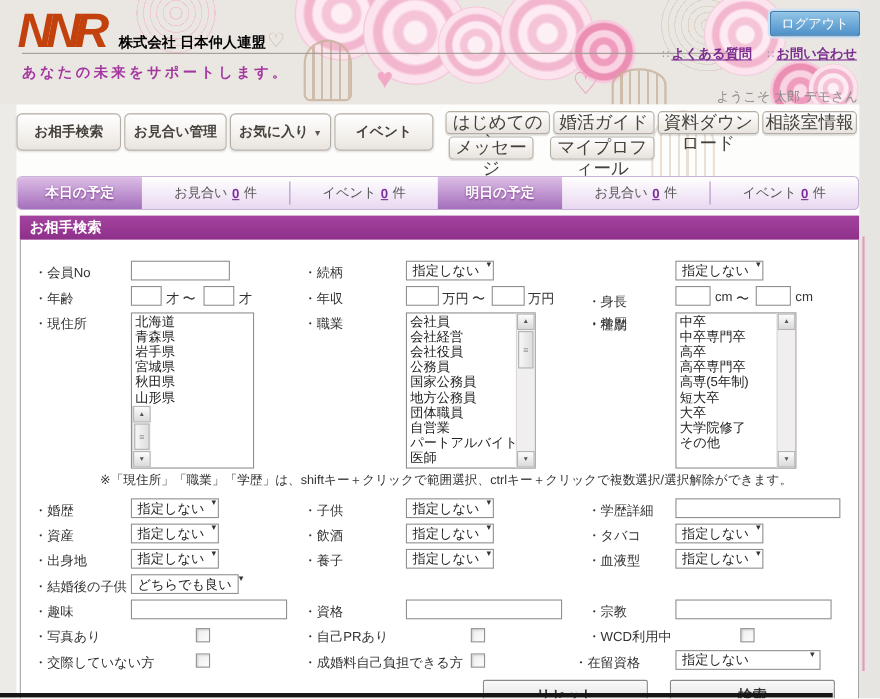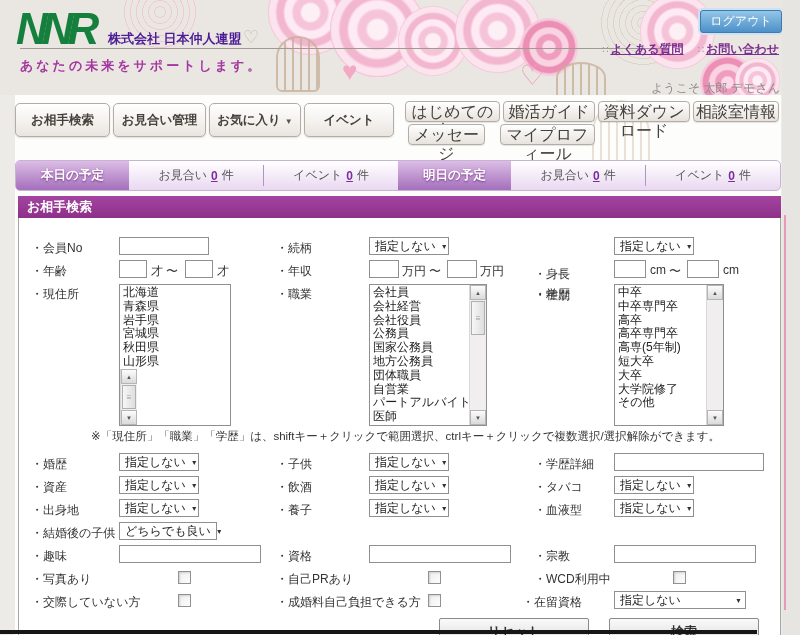--- a/index.html
+++ b/index.html
@@ -11,22 +11,22 @@
   .rose { position:absolute; border-radius:50%; }
   .rose-p { background:radial-gradient(circle,#fdf0f5 0 14%,#f6c4d8 18% 28%,#fdeaf2 32% 42%,#f3b6cf 46% 55%,#fbe4ee 59% 68%,#f0a9c6 72% 80%,#fadfeb 84% 100%); }
   .rose-d { background:radial-gradient(circle,#fbd9e6 0 14%,#ef9cbe 18% 30%,#f9d3e2 34% 46%,#ec8fb5 50% 62%,#f7cadd 66% 80%,#ee9ec0 84% 100%); }
   .rose-t { background:repeating-radial-gradient(circle,rgba(0,0,0,0) 0 5px,#d5c5b4 5px 6px); opacity:.55; }
   .rose-o { background:repeating-radial-gradient(circle,rgba(0,0,0,0) 0 5px,#f0b8cd 5px 6px); opacity:.6; }
   .cage { position:absolute; border:2px solid #c6ae96; border-radius:50% 50% 6px 6px / 38% 38% 6px 6px;
           background:repeating-linear-gradient(90deg,rgba(0,0,0,0) 0 6px,#c6ae96 6px 8px); opacity:.75; }
   .deco-heart { position:absolute; line-height:1; }
 
   .logo { position:absolute; left:16px; top:4px; font-size:44px; font-weight:bold; font-style:italic;
-          color:#15803d; letter-spacing:-6px; z-index:2; }
-  .company { position:absolute; left:108px; top:30px; font-size:13px; font-weight:bold; color:#4c1d95; z-index:2; }
+          color:#c2410c; letter-spacing:-6px; z-index:2; }
+  .company { position:absolute; left:108px; top:30px; font-size:13px; font-weight:bold; color:#000000; z-index:2; }
   .logo-line { position:absolute; left:20px; top:48px; width:645px; height:1px; background:#a09a93; z-index:2; }
   .tagline { position:absolute; left:20px; top:57px; font-size:13px; font-weight:bold; color:#a436a0;
              letter-spacing:3px; z-index:2; }
   .logout { position:absolute; left:700px; top:10px; width:82px; height:23px;
             background:linear-gradient(#93c6e8,#4d90c8); border:1px solid #4079ab; border-radius:3px;
             box-shadow:0 0 0 2px #cde2f2; color:#fff; font-size:12px; text-align:center; line-height:21px;
             cursor:pointer; z-index:2; }
   .hlinks { position:absolute; left:602px; top:41px; display:flex; gap:14px; font-size:12px; font-weight:bold; z-index:2; }
   .hlink-prefix { color:#a68fae; font-weight:normal; font-size:10px; margin-right:2px; }
   .hlink { color:#7b2d90; text-decoration:underline; cursor:pointer; }
@@ -59,21 +59,21 @@
              background:linear-gradient(#a344a0,#8e2f8a); color:#fff; font-size:13px; font-weight:bold;
              line-height:22px; padding-left:9px; z-index:2; }
 
   
   .formbox { position:absolute; left:18px; top:218px; width:763px; height:420px; background:#fff;
              border:1px solid #a6a6a6; border-top:none; z-index:2; }
   .fl { position:absolute; font-size:12px; color:#333; white-space:nowrap; }
   .inp { position:absolute; height:18px; border:1px solid #8f8f8f; background:#fff; font-size:12px;
          padding:0 3px; font-family:inherit; }
   .sel { position:absolute; height:18px; border:1px solid #8f8f8f; background:#fff; font-size:12px;
-         display:flex; align-items:center; padding:0 3px 0 5px; cursor:pointer; color:#222; }
+         display:flex; padding:0 3px 0 5px; cursor:pointer; color:#222; }
   .sel-t { flex:1; white-space:nowrap; }
   .sel-a { font-size:7px; color:#333; margin-left:5px; }
   .cb { position:absolute; width:13px; height:13px; border:1px solid #919191;
         background:linear-gradient(135deg,#ededed,#fdfdfd); box-shadow:inset 1px 1px 2px rgba(0,0,0,.14); cursor:pointer; }
   .listbox { position:absolute; height:142px; border:1px solid #8f8f8f; background:#fff; display:flex; }
   .lb-items { flex:1; overflow:hidden; padding:1px 0 0 3px; }
   .lb-opt { font-size:12px; line-height:13.8px; color:#222; white-space:nowrap; cursor:default; }
   .lb-scroll { width:17px; background:#f0eeee; border-left:1px solid #d8d8d8; display:flex; flex-direction:column; }
   .lb-btn { height:15px; background:linear-gradient(#fcfcfc,#dadada); border:1px solid #b5b5b5;
             display:flex; align-items:center; justify-content:center; font-size:6px; color:#555; cursor:pointer; }

